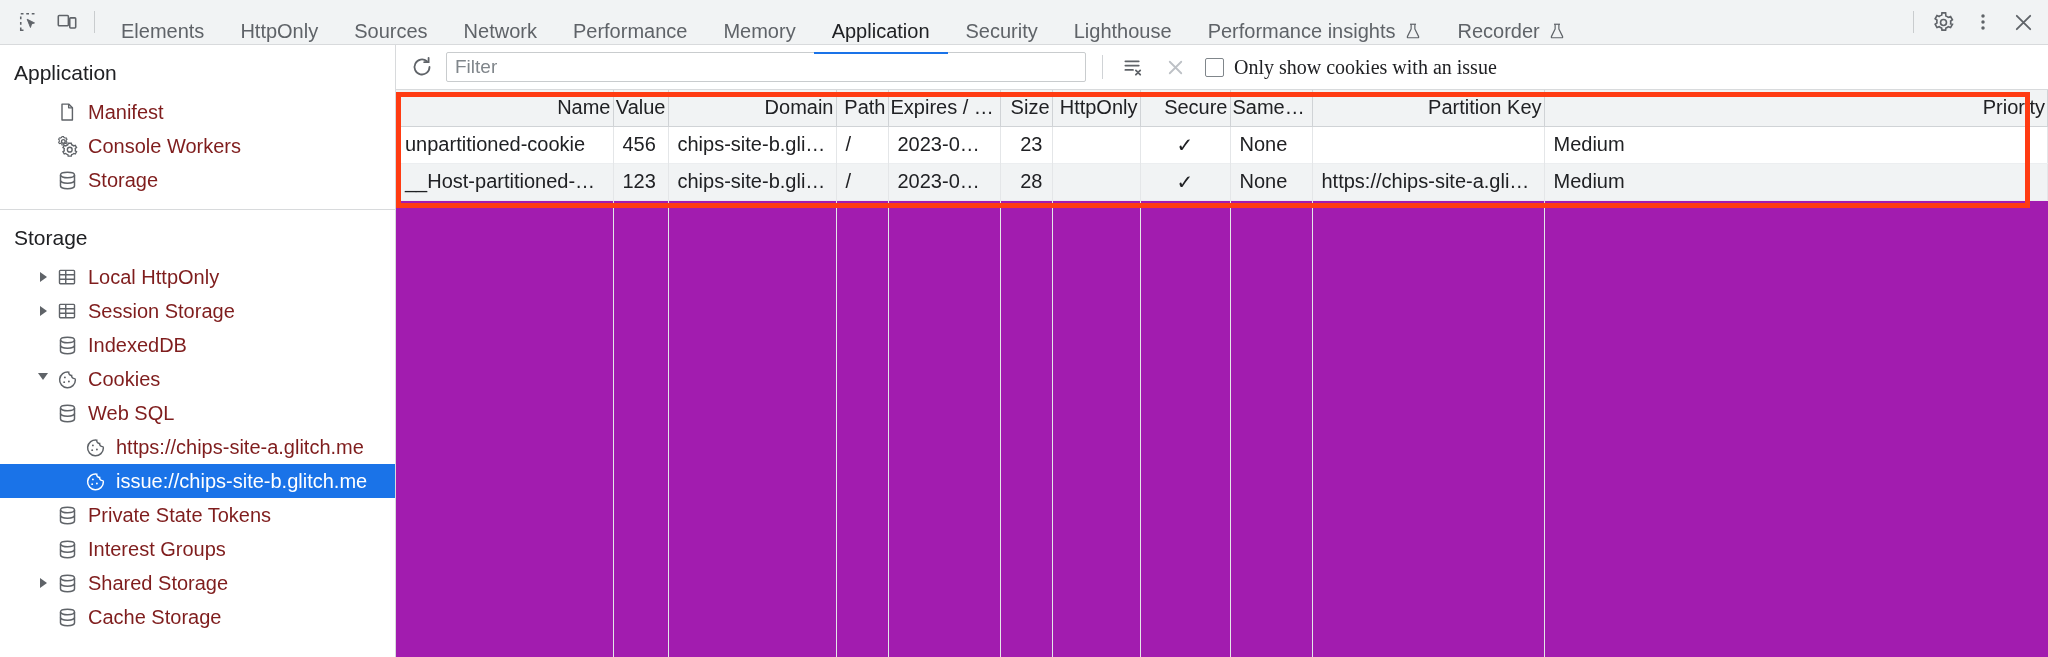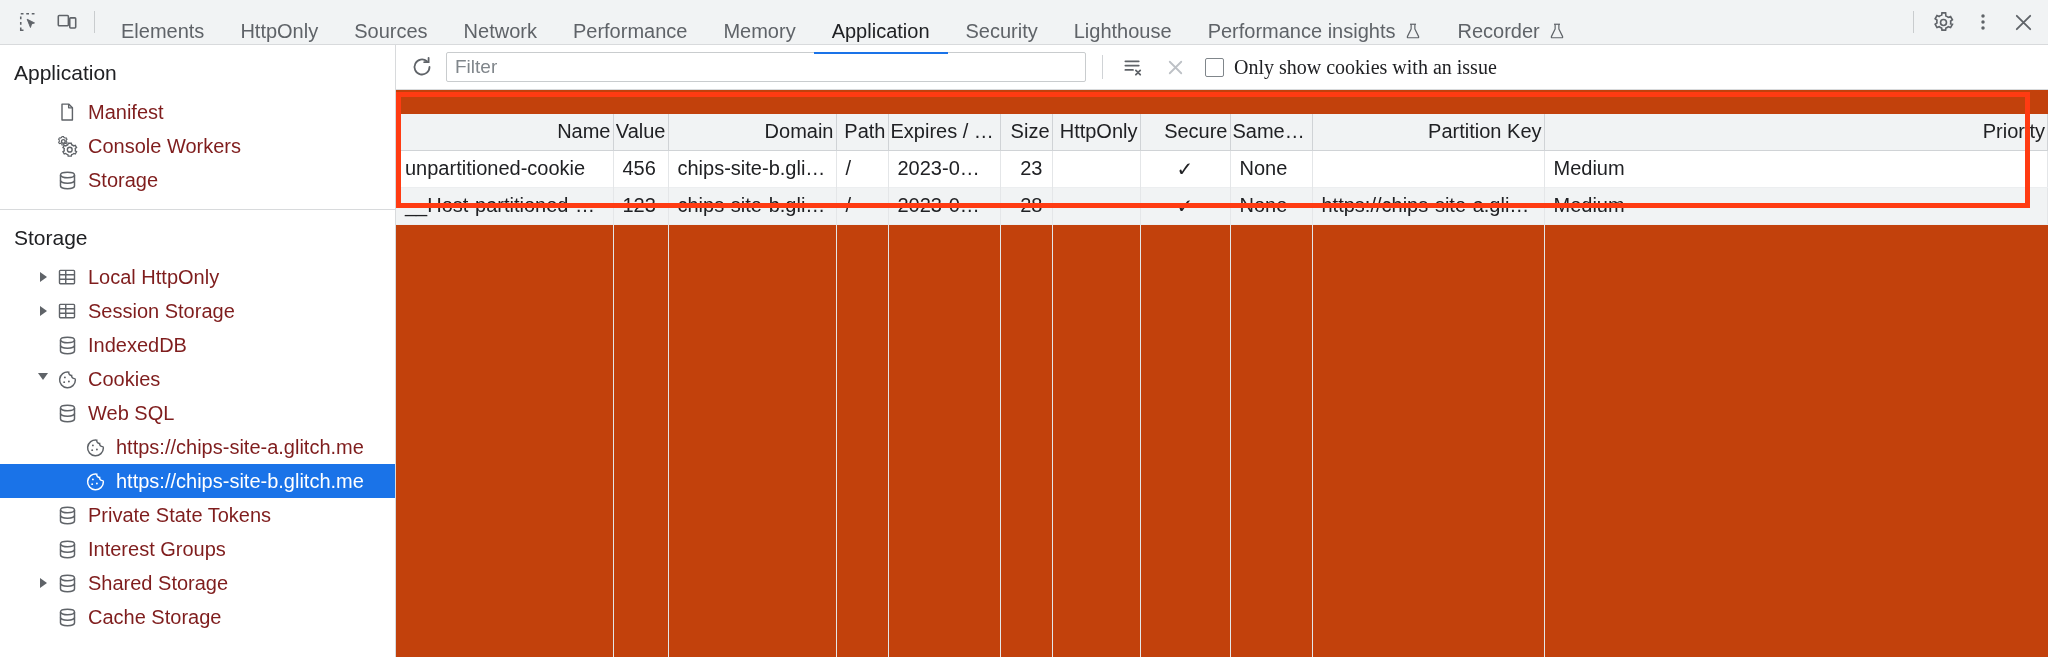--- a/index.html
+++ b/index.html
@@ -81,21 +81,21 @@
   }
   .t-icon {
     width: 26px; min-width: 26px; height: 24px;
     display: flex; align-items: center; justify-content: center;
     margin-right: 8px; color: #5f6368;
   }
   .tree-item.selected .t-icon { color: #ffffff; }
   .tree-item.selected .twisty i { border-left-color: #ffffff; }
 
   
-  .main { flex: 1; display: flex; flex-direction: column; min-width: 0; background: #c2410c; gap: 24px; }
+  .main { flex: 1; display: flex; flex-direction: column; min-width: 0; background: #a21caf; }
   .filterbar {
     height: 45px; min-height: 45px;
     display: flex; align-items: center;
     background: #ffffff;
     border-bottom: 1px solid #d8dadc;
     padding: 0 6px 0 8px; gap: 6px;
   }
   .fb-icon {
     width: 36px; height: 32px;
     display: flex; align-items: center; justify-content: center;
@@ -392,21 +392,21 @@
               <i></i>
             </div>
           <div class="t-icon">
             <svg width="21" height="21" viewBox="0 0 24 24" fill="none" stroke="currentColor" stroke-width="1.7">
               <path d="M21 12.5a9 9 0 1 1-7.6-8.9 3.4 3.4 0 0 0 3.3 3.8 3.3 3.3 0 0 0 3.4 3.6c.6 0 .9.7.9 1.5z"></path>
               <circle cx="9" cy="9.6" r="1.1" fill="currentColor" stroke="none"></circle>
               <circle cx="8.2" cy="15" r="1.1" fill="currentColor" stroke="none"></circle>
               <circle cx="13.6" cy="14.2" r="1.1" fill="currentColor" stroke="none"></circle>
             </svg>
           </div>
-          <span>https://chips-site-b.glitch.me</span>
+          <span>issue://chips-site-b.glitch.me</span>
         </div>
 
         <div class="tree-item indent1">
           <div class="twisty spacer">
               <i></i>
             </div>
           <div class="t-icon">
             <svg width="21" height="21" viewBox="0 0 24 24" fill="none" stroke="currentColor" stroke-width="1.7">
               <ellipse cx="12" cy="5.8" rx="8" ry="3.1"></ellipse>
               <path d="M4 5.8v12.4c0 1.7 3.6 3.1 8 3.1s8-1.4 8-3.1V5.8"></path>

